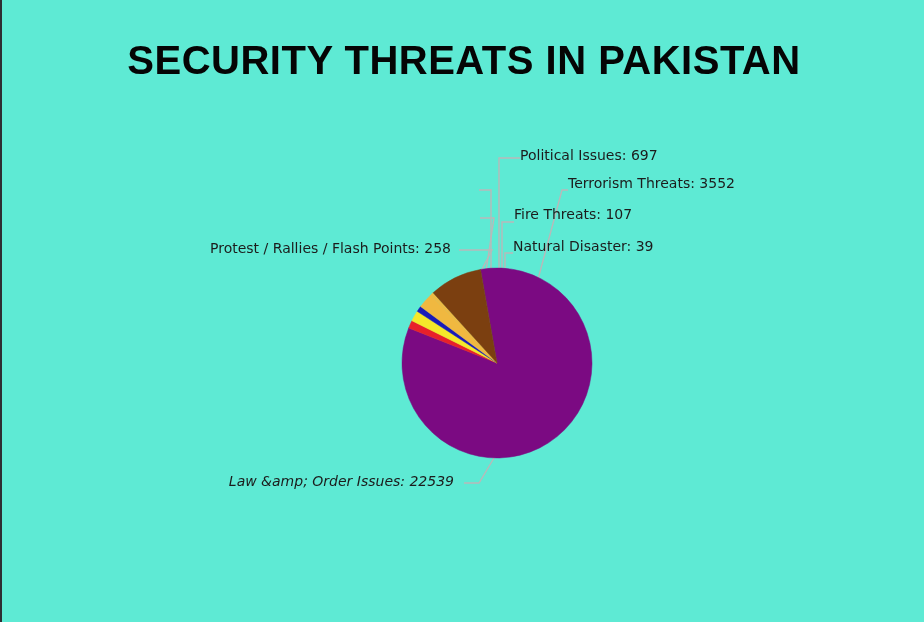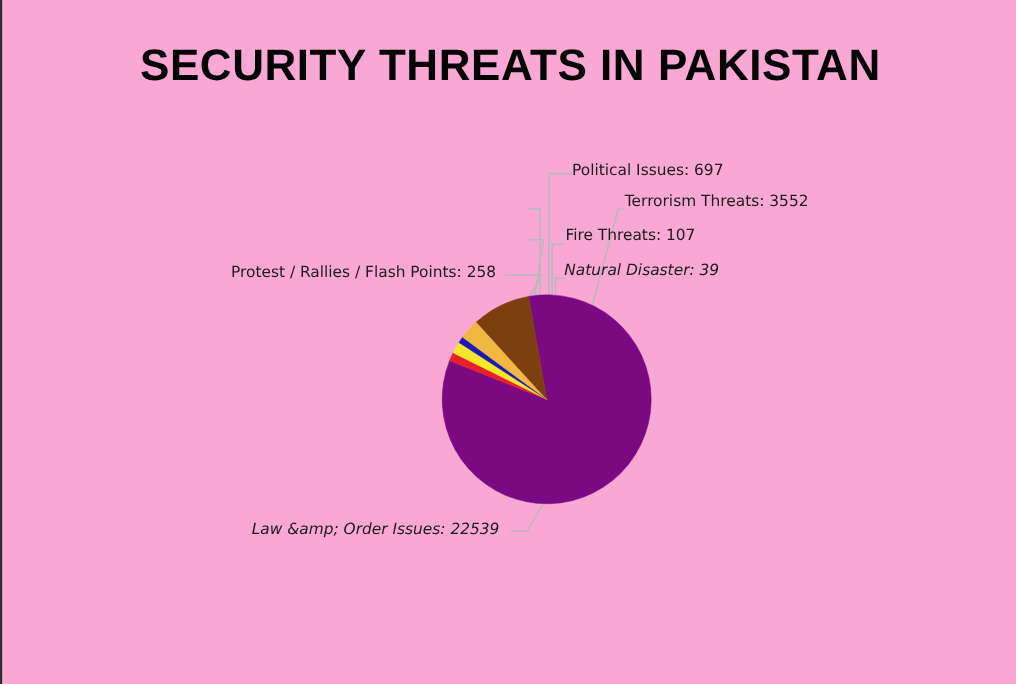--- a/index.html
+++ b/index.html
@@ -8,21 +8,21 @@
     padding: 0;
     background: #ffffff;
   }
   body {
     font-family: "DejaVu Sans", sans-serif;
   }
   #canvas {
     position: relative;
     width: 924px;
     height: 622px;
-    background: #f9a8d4;
+    background: #5eead4;
     overflow: hidden;
     border-left: 2px solid #2e2e33;
     box-sizing: border-box;
   }
   #chart-title {
     position: absolute;
     left: 0;
     top: 38px;
     width: 924px;
     text-align: center;
@@ -92,21 +92,21 @@
         <path d="M 495 363 L 431.11 292.70 A 95 95 0 0 1 478.50 269.44 Z" fill="#7b3f10" stroke="#7b3f10" stroke-width="0.5"></path>
       </g>
   </svg>
 
   <div class="slice-label align-left" style="left:518px; top:148px;">Political Issues: 697</div>
 
   <div class="slice-label align-left" style="left:566px; top:176px;">Terrorism Threats: 3552</div>
 
   <div class="slice-label align-left" style="left:512px; top:207px;">Fire Threats: 107</div>
 
-  <div class="slice-label align-left" style="left:511px; top:239px;font-style:italic;">Natural Disaster: 39</div>
+  <div class="slice-label align-left" style="left:511px; top:239px;">Natural Disaster: 39</div>
 
 
 
   <div class="slice-label align-right" style="right:473px; top:241px;">Protest / Rallies / Flash Points: 258</div>
 
   <div class="slice-label align-right" style="right:470px; top:474px;font-style:italic;">Law &amp;amp; Order Issues: 22539</div>
 
 </div>
 
 </body></html>

